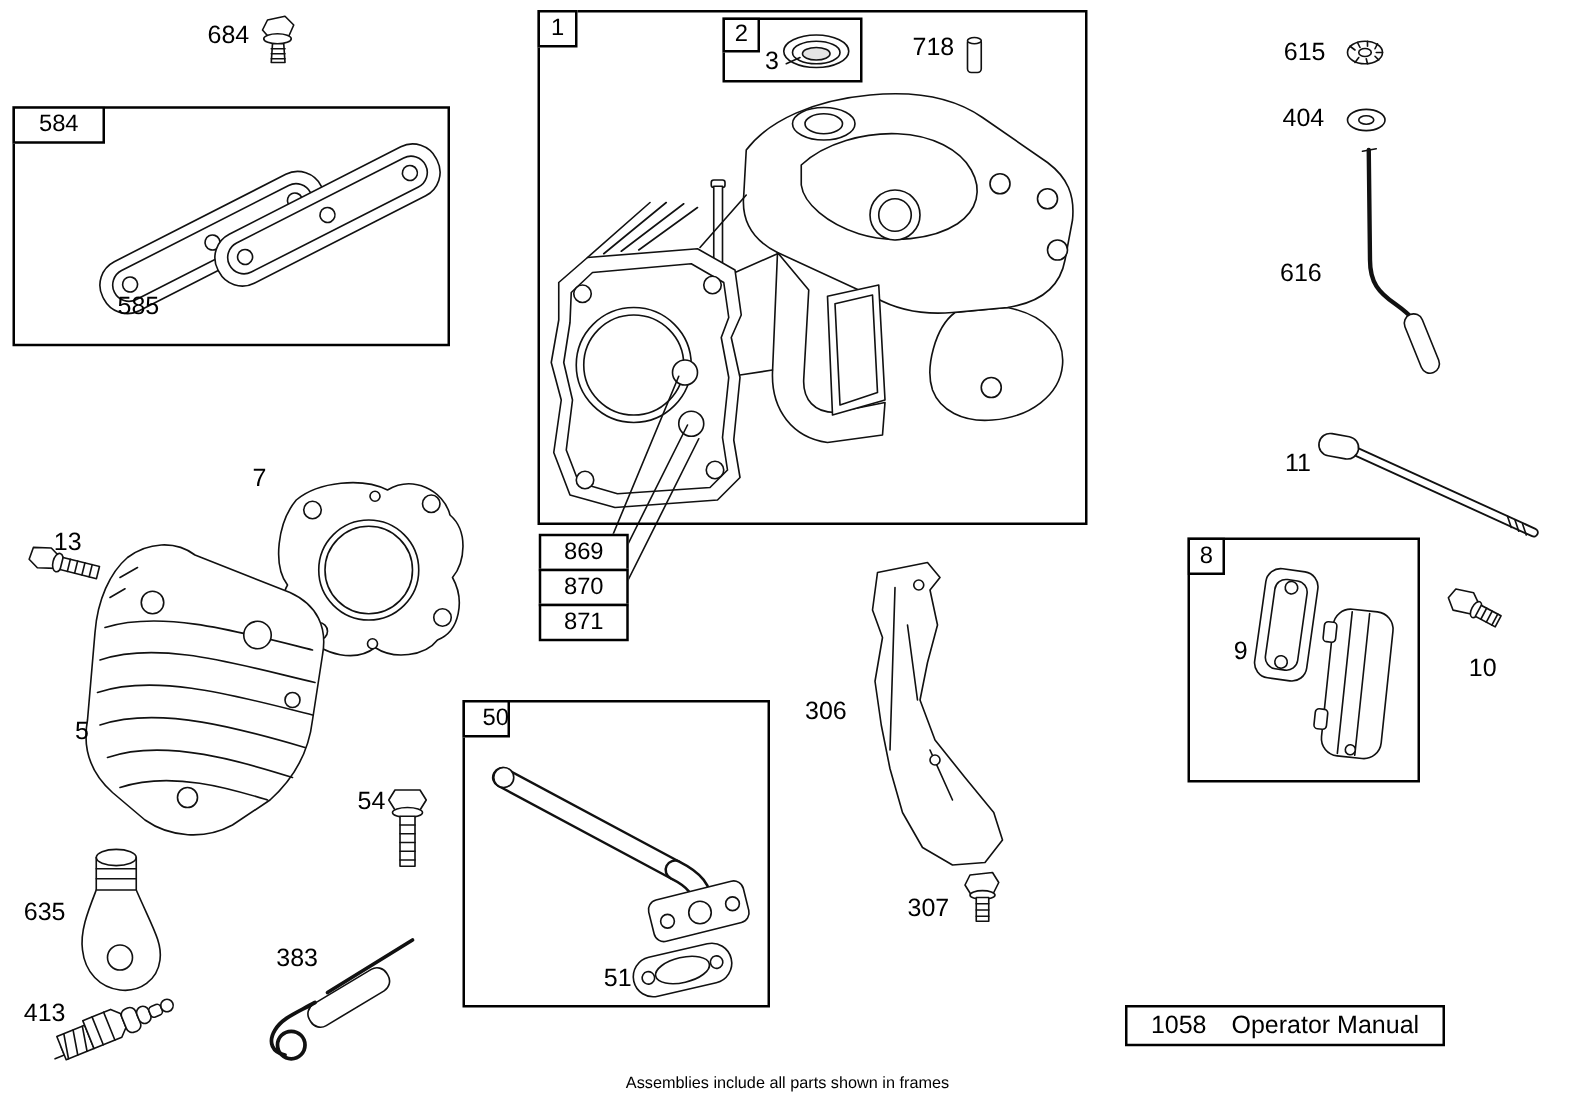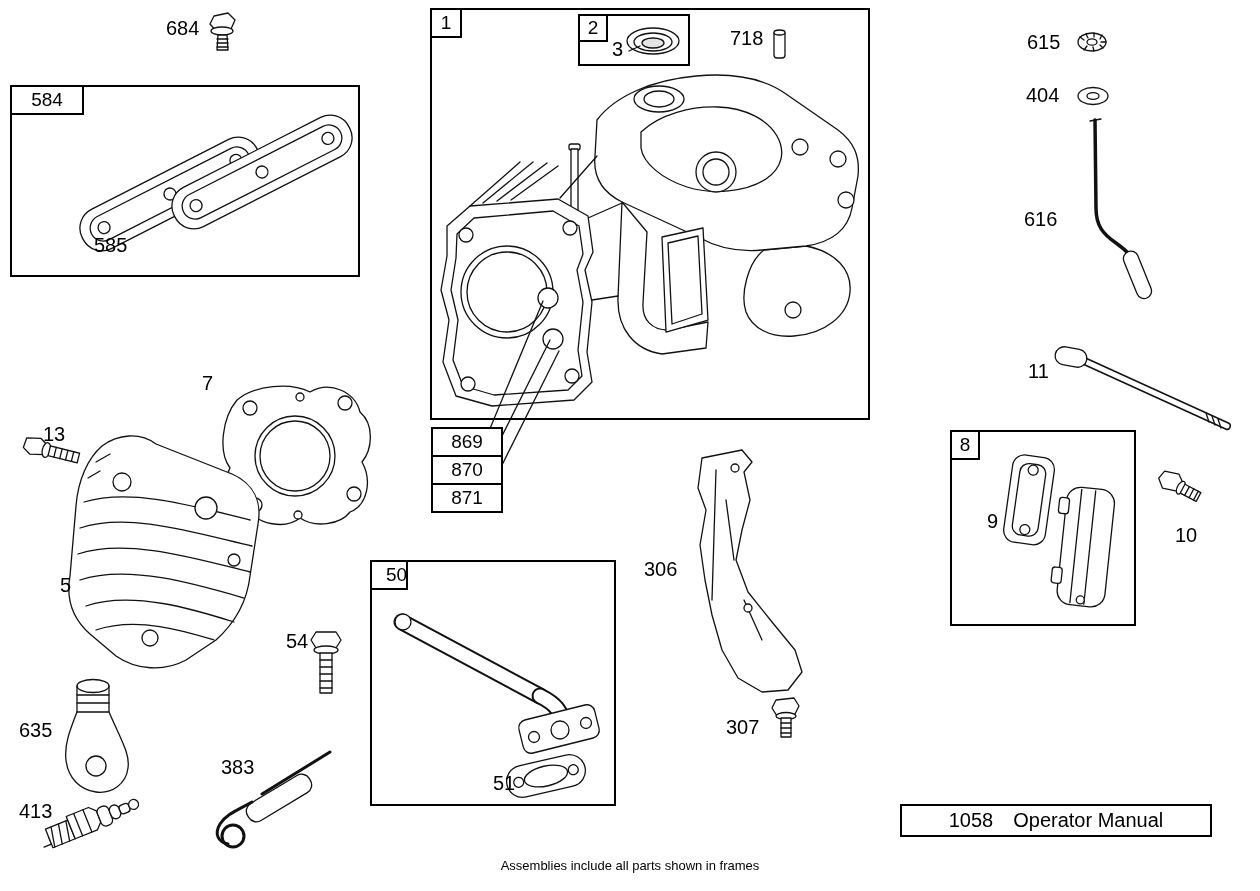--- a/index.html
+++ b/index.html
@@ -5,21 +5,21 @@
   * { margin:0; padding:0; box-sizing:border-box; }
   html,body { width:1260px; height:891px; background:#fff; font-family:"Liberation Sans",sans-serif; color:#000; }
   #stage { position:relative; width:1260px; height:891px; overflow:hidden; background:#fff; }
   #art { position:absolute; left:0; top:0; z-index:1; }
   .frame { position:absolute; border:2px solid #000; background:transparent; z-index:2; }
   .frame-label { position:absolute; border:2px solid #000; background:#fff; display:flex; align-items:center; justify-content:center; font-size:19px; z-index:3; }
   .plabel { position:absolute; font-size:20px; z-index:3; background:transparent; }
   .callout-stack { position:absolute; left:431px; top:427px; z-index:3; }
   .callout { width:72px; height:30px; border:2px solid #000; margin-top:-2px; display:flex; align-items:center; justify-content:center; font-size:19px; background:#fff; }
   .callout:first-child { margin-top:0; }
-  .manual-box { position:absolute; left:900px; top:804px; width:312px; height:33px; border:2px solid #000; display:flex; align-items:center; justify-content:center; gap:20px; font-size:20px; background:#fff; z-index:3; }
+  .manual-box { position:absolute; left:900px; top:804px; width:256px; height:33px; border:2px solid #000; display:flex; align-items:center; justify-content:center; gap:20px; font-size:20px; background:#fff; z-index:3; }
   .footer-note { position:absolute; left:0; right:0; top:858px; text-align:center; font-size:13px; z-index:3; }
 </style>
 </head>
 <body>
 
 <div id="stage">
 
   <svg id="art" width="1260" height="891" viewBox="0 0 1260 891" stroke="#111" stroke-width="1.3" fill="none" stroke-linejoin="round" stroke-linecap="round">
 
     <g>
@@ -272,21 +272,21 @@
   <div class="plabel" style="left:33px;  top:423px;margin-left:10px;">13</div>
   <div class="plabel" style="left:60px;  top:574px;">5</div>
   <div class="plabel" style="left:644px; top:558px;">306</div>
   <div class="plabel" style="left:726px; top:716px;">307</div>
   <div class="plabel" style="left:286px; top:630px;">54</div>
   <div class="plabel" style="left:19px;  top:719px;">635</div>
   <div class="plabel" style="left:221px; top:756px;">383</div>
   <div class="plabel" style="left:19px;  top:800px;">413</div>
   <div class="plabel" style="left:987px; top:510px;">9</div>
   <div class="plabel" style="left:1175px;top:500px;margin-top:24px;">10</div>
-  <div class="plabel" style="left:493px; top:772px;">51</div>
+  <div class="plabel" style="left:483px; top:772px;">51</div>
 
   <div class="manual-box">
     <span>1058</span>
     <span>Operator Manual</span>
   </div>
 
   <div class="footer-note">Assemblies include all parts shown in frames</div>
 
 </div>
 

